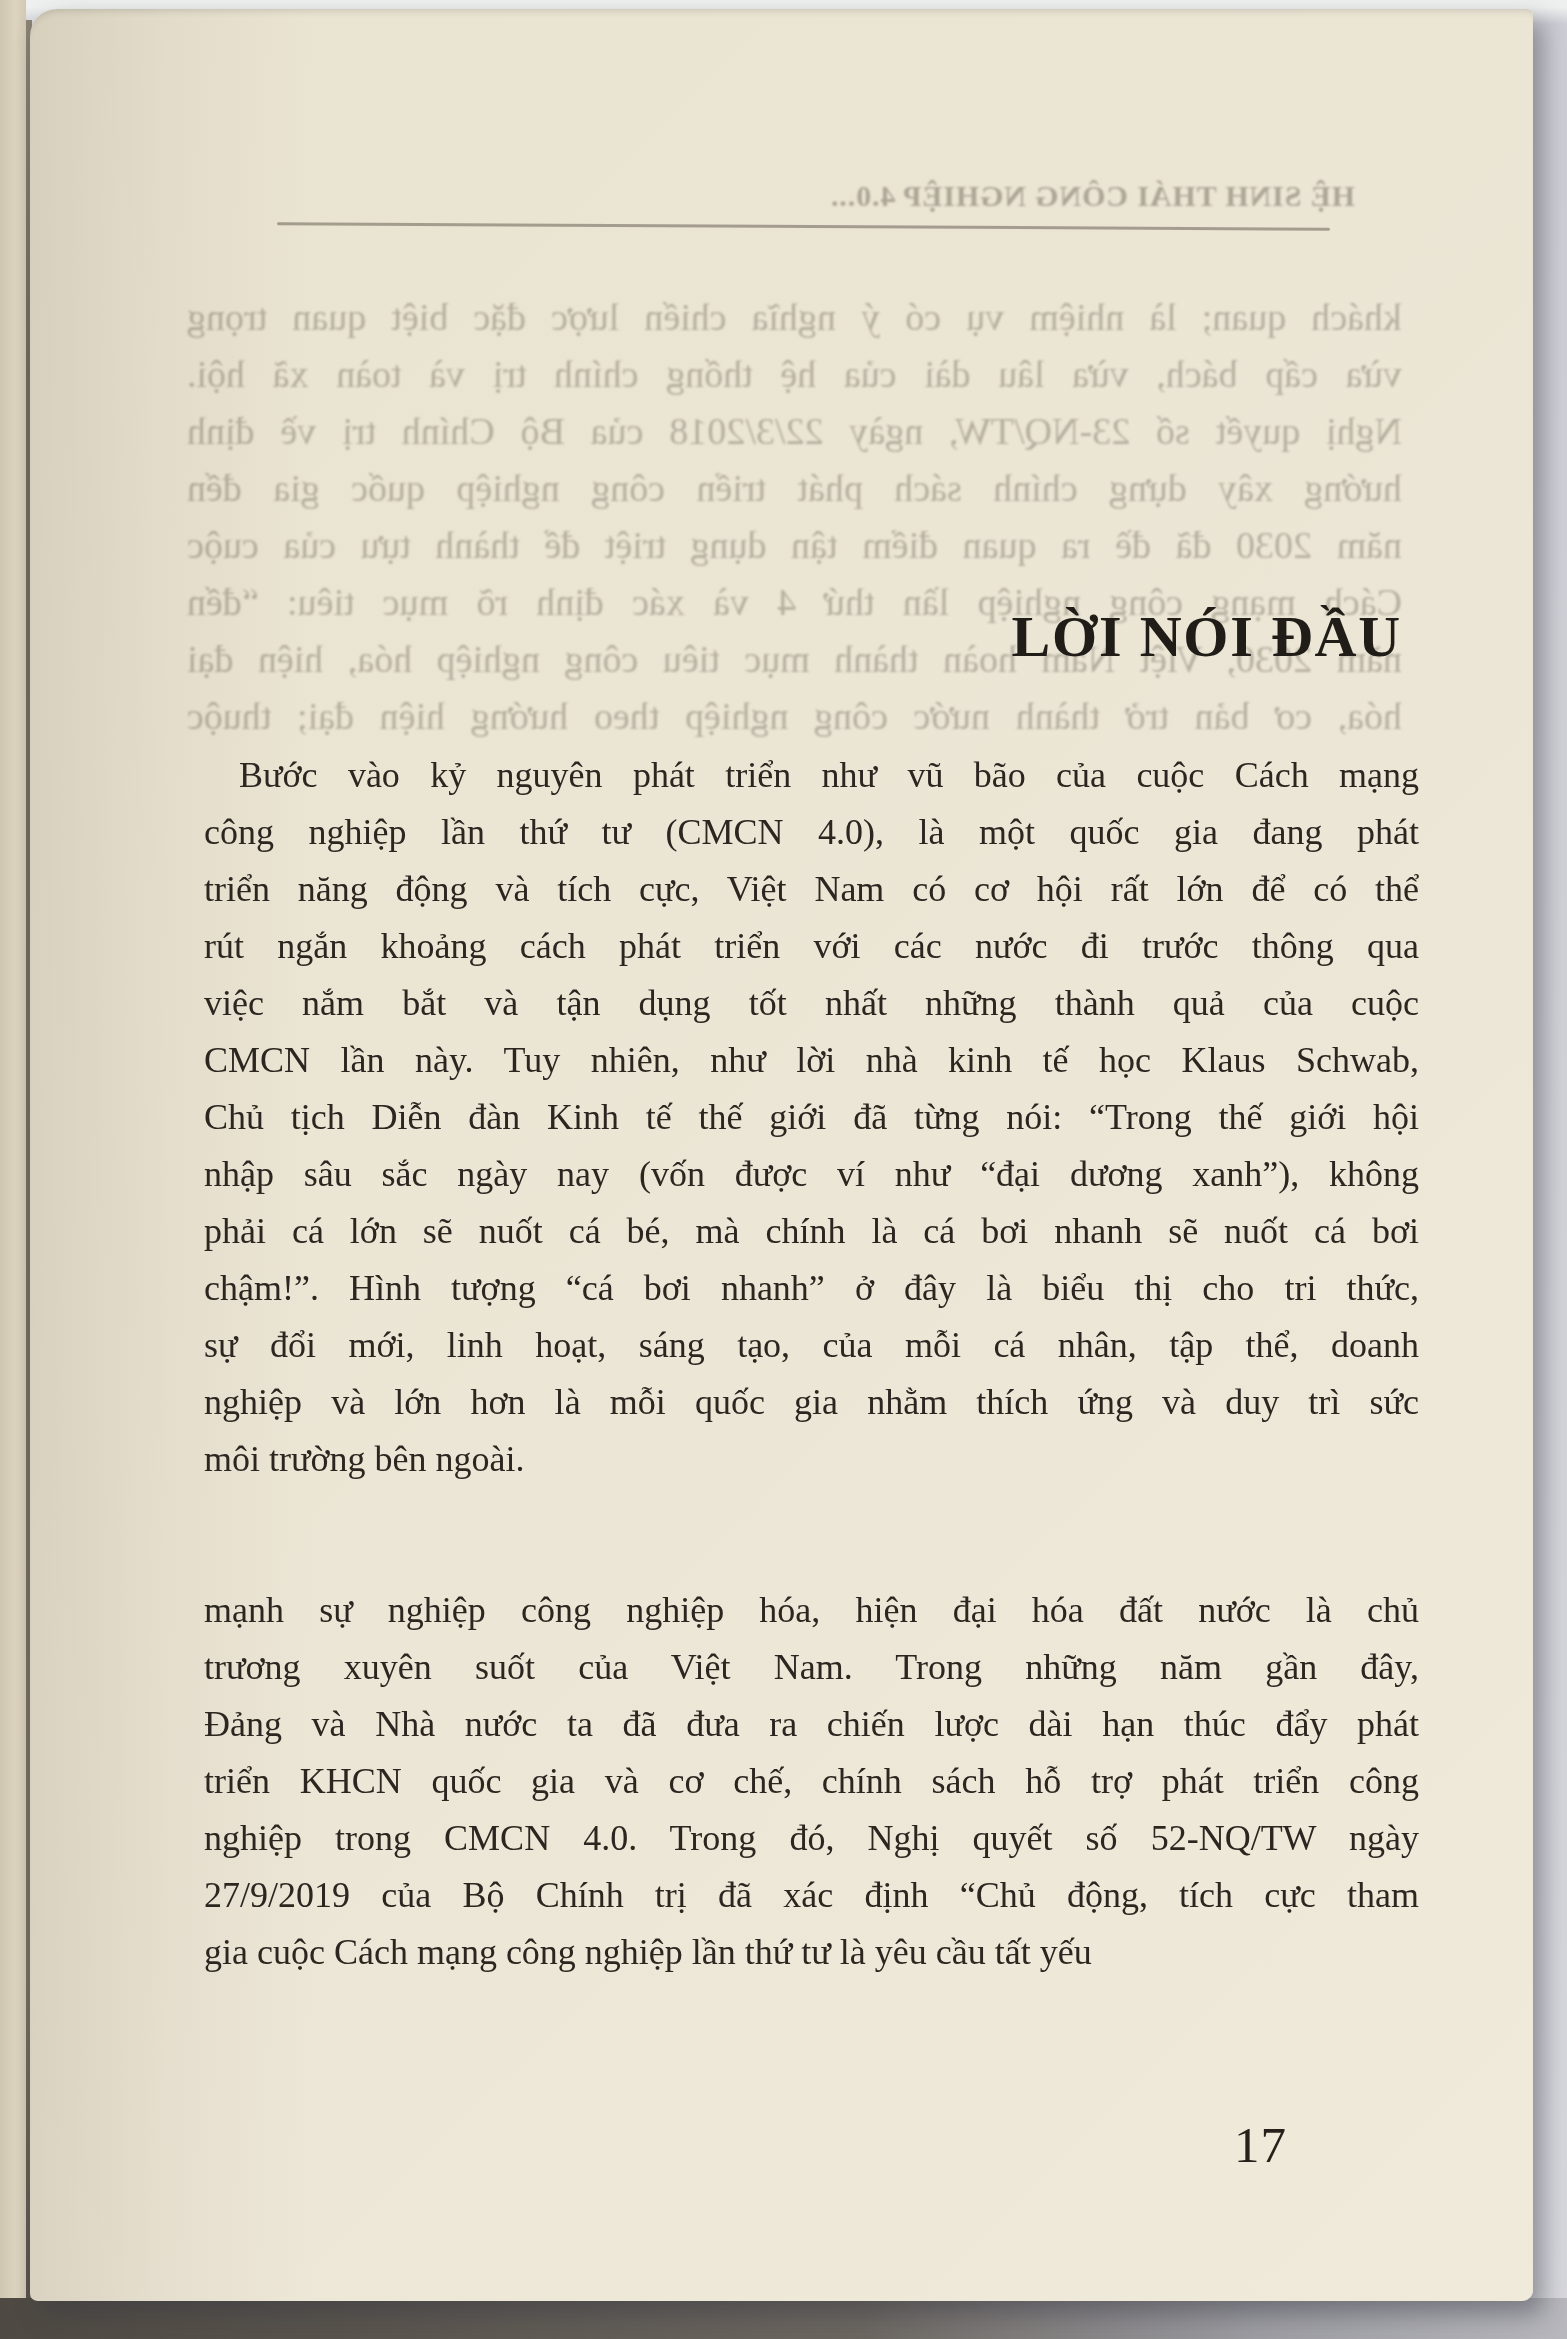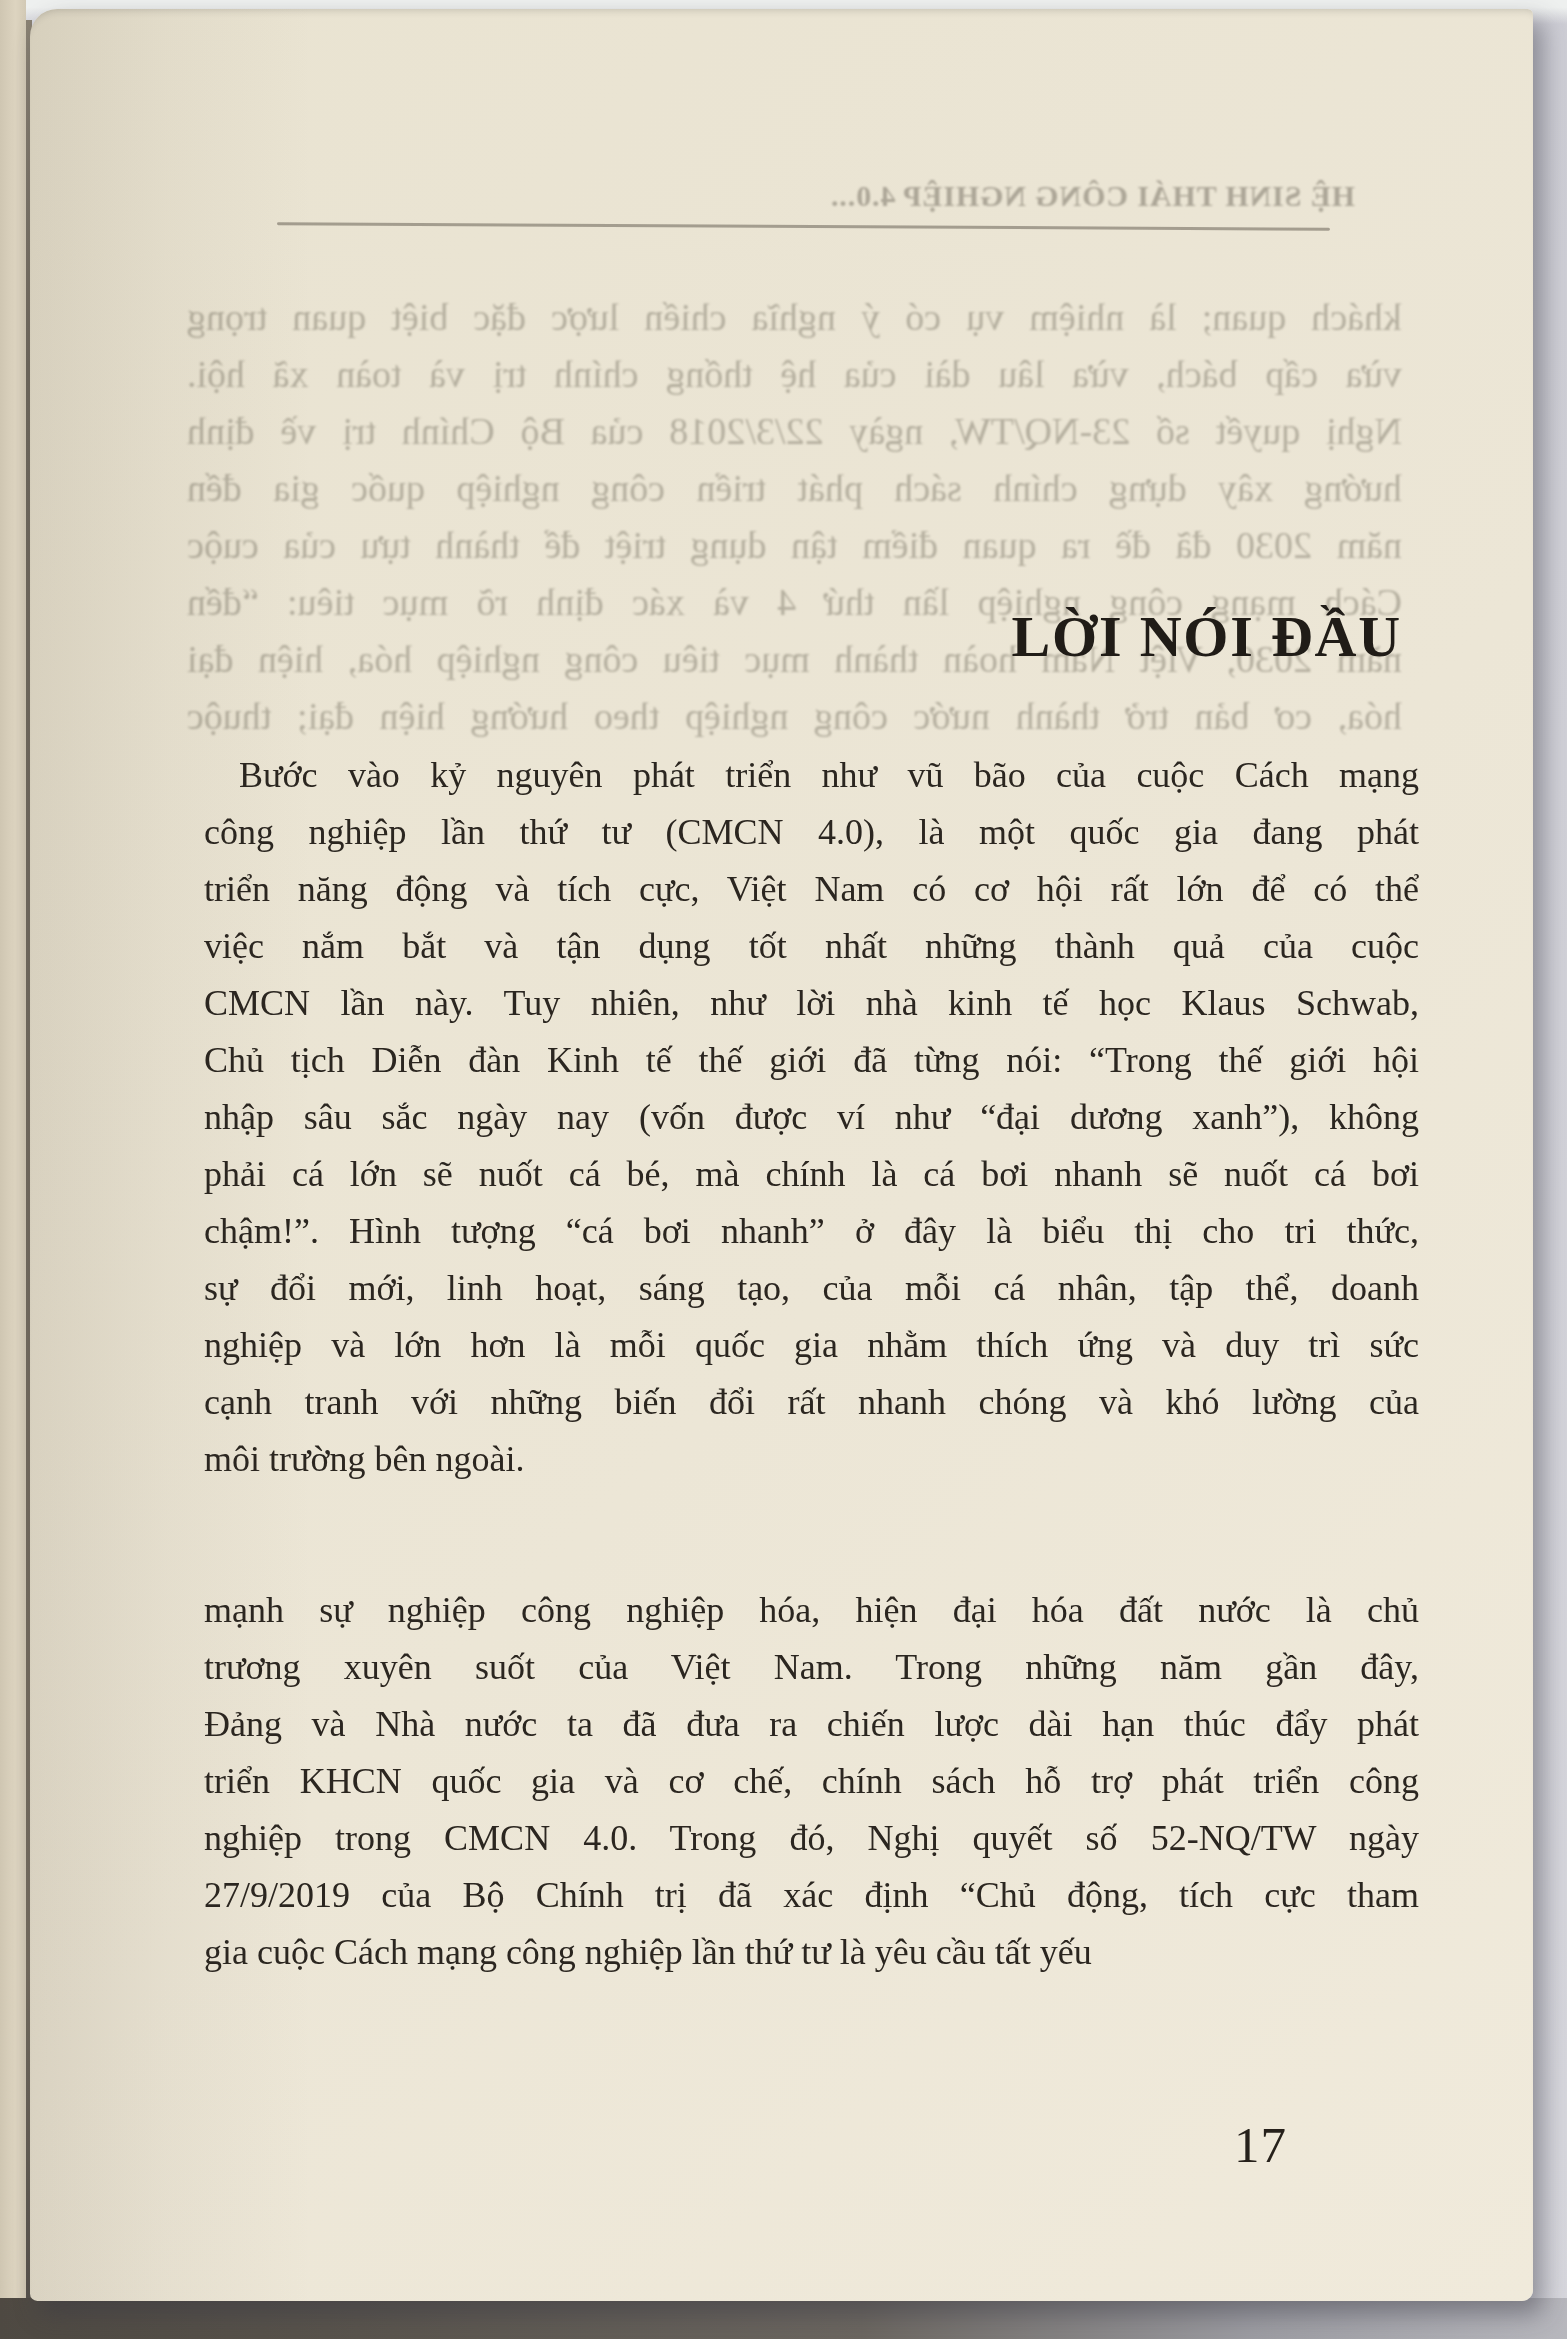--- a/index.html
+++ b/index.html
@@ -102,29 +102,29 @@
       </div>
 
     <div class="rule"></div>
 
     <h1 class="title">LỜI NÓI ĐẦU</h1>
 
     <div class="para para-1">
         <div class="pline first">Bước vào kỷ nguyên phát triển như vũ bão của cuộc Cách mạng</div>
         <div class="pline">công nghiệp lần thứ tư (CMCN 4.0), là một quốc gia đang phát</div>
         <div class="pline">triển năng động và tích cực, Việt Nam có cơ hội rất lớn để có thể</div>
+        <div class="pline">rút ngắn khoảng cách phát triển với các nước đi trước thông qua</div>
         <div class="pline">việc nắm bắt và tận dụng tốt nhất những thành quả của cuộc</div>
         <div class="pline">CMCN lần này. Tuy nhiên, như lời nhà kinh tế học Klaus Schwab,</div>
         <div class="pline">Chủ tịch Diễn đàn Kinh tế thế giới đã từng nói: “Trong thế giới hội</div>
         <div class="pline">nhập sâu sắc ngày nay (vốn được ví như “đại dương xanh”), không</div>
         <div class="pline">phải cá lớn sẽ nuốt cá bé, mà chính là cá bơi nhanh sẽ nuốt cá bơi</div>
         <div class="pline">chậm!”. Hình tượng “cá bơi nhanh” ở đây là biểu thị cho tri thức,</div>
         <div class="pline">sự đổi mới, linh hoạt, sáng tạo, của mỗi cá nhân, tập thể, doanh</div>
         <div class="pline">nghiệp và lớn hơn là mỗi quốc gia nhằm thích ứng và duy trì sức</div>
-        <div class="pline">cạnh tranh với những biến đổi rất nhanh chóng và khó lường của</div>
         <div class="pline last">môi trường bên ngoài.</div>
       </div>
 
     <div class="para para-2">
         <div class="pline">mạnh sự nghiệp công nghiệp hóa, hiện đại hóa đất nước là chủ</div>
         <div class="pline">trương xuyên suốt của Việt Nam. Trong những năm gần đây,</div>
         <div class="pline">Đảng và Nhà nước ta đã đưa ra chiến lược dài hạn thúc đẩy phát</div>
         <div class="pline">triển KHCN quốc gia và cơ chế, chính sách hỗ trợ phát triển công</div>
         <div class="pline">nghiệp trong CMCN 4.0. Trong đó, Nghị quyết số 52-NQ/TW ngày</div>
         <div class="pline">27/9/2019 của Bộ Chính trị đã xác định “Chủ động, tích cực tham</div>

